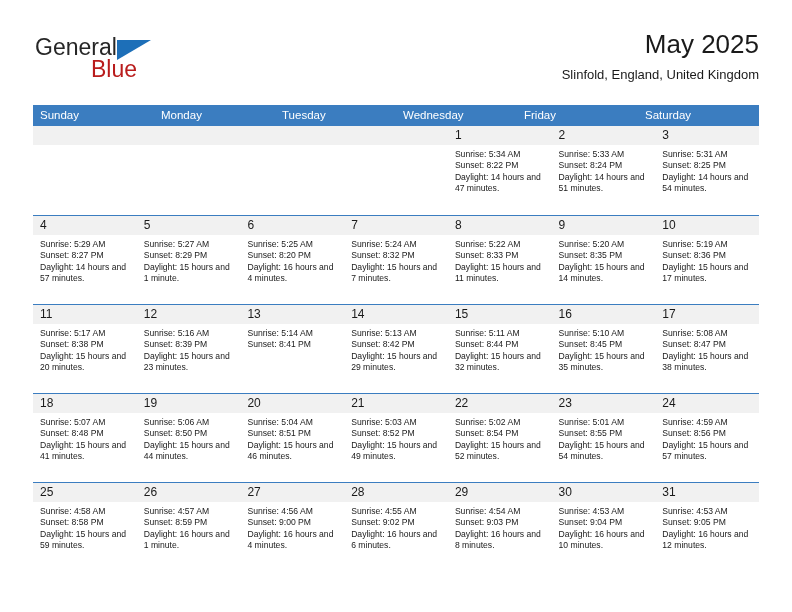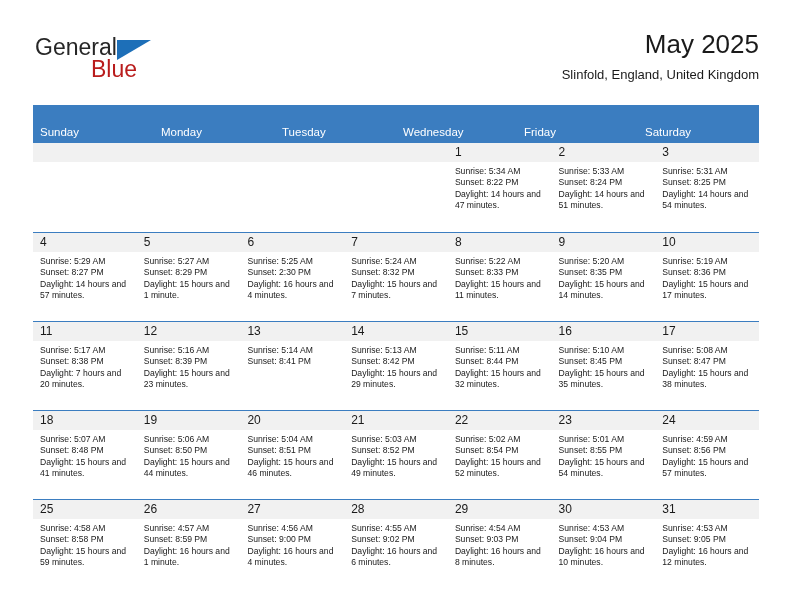--- a/index.html
+++ b/index.html
@@ -90,21 +90,21 @@
   
   .calendar {
     position: absolute;
     left: 33px;
     top: 105px;
     width: 726px;
   }
   .dow-row {
     display: flex;
     background: #3b7dc0;
-    height: 38px;
+    height: 21px;
     align-items: flex-end;
   }
   .dow {
     flex: 1 1 0;
     color: #ffffff;
     font-size: 11.5px;
     line-height: 21px;
     padding-left: 7px;
     box-sizing: border-box;
     white-space: nowrap;
@@ -229,21 +229,21 @@
             <div class="day-info">
               <div>Sunrise: 5:27 AM</div>
               <div>Sunset: 8:29 PM</div>
               <div class="daylight">Daylight: 15 hours and 1 minute.</div>
             </div>
           </div>
           <div class="day">
             <div class="day-num-bar">6</div>
             <div class="day-info">
               <div>Sunrise: 5:25 AM</div>
-              <div>Sunset: 2:30 PM</div>
+              <div>Sunset: 8:20 PM</div>
               <div class="daylight">Daylight: 16 hours and 4 minutes.</div>
             </div>
           </div>
           <div class="day">
             <div class="day-num-bar">7</div>
             <div class="day-info">
               <div>Sunrise: 5:24 AM</div>
               <div>Sunset: 8:32 PM</div>
               <div class="daylight">Daylight: 15 hours and 7 minutes.</div>
             </div>
@@ -272,21 +272,21 @@
               <div class="daylight">Daylight: 15 hours and 17 minutes.</div>
             </div>
           </div>
         </div>
         <div class="week">
           <div class="day">
             <div class="day-num-bar">11</div>
             <div class="day-info">
               <div>Sunrise: 5:17 AM</div>
               <div>Sunset: 8:38 PM</div>
-              <div class="daylight">Daylight: 7 hours and 20 minutes.</div>
+              <div class="daylight">Daylight: 15 hours and 20 minutes.</div>
             </div>
           </div>
           <div class="day">
             <div class="day-num-bar">12</div>
             <div class="day-info">
               <div>Sunrise: 5:16 AM</div>
               <div>Sunset: 8:39 PM</div>
               <div class="daylight">Daylight: 15 hours and 23 minutes.</div>
             </div>
           </div>

